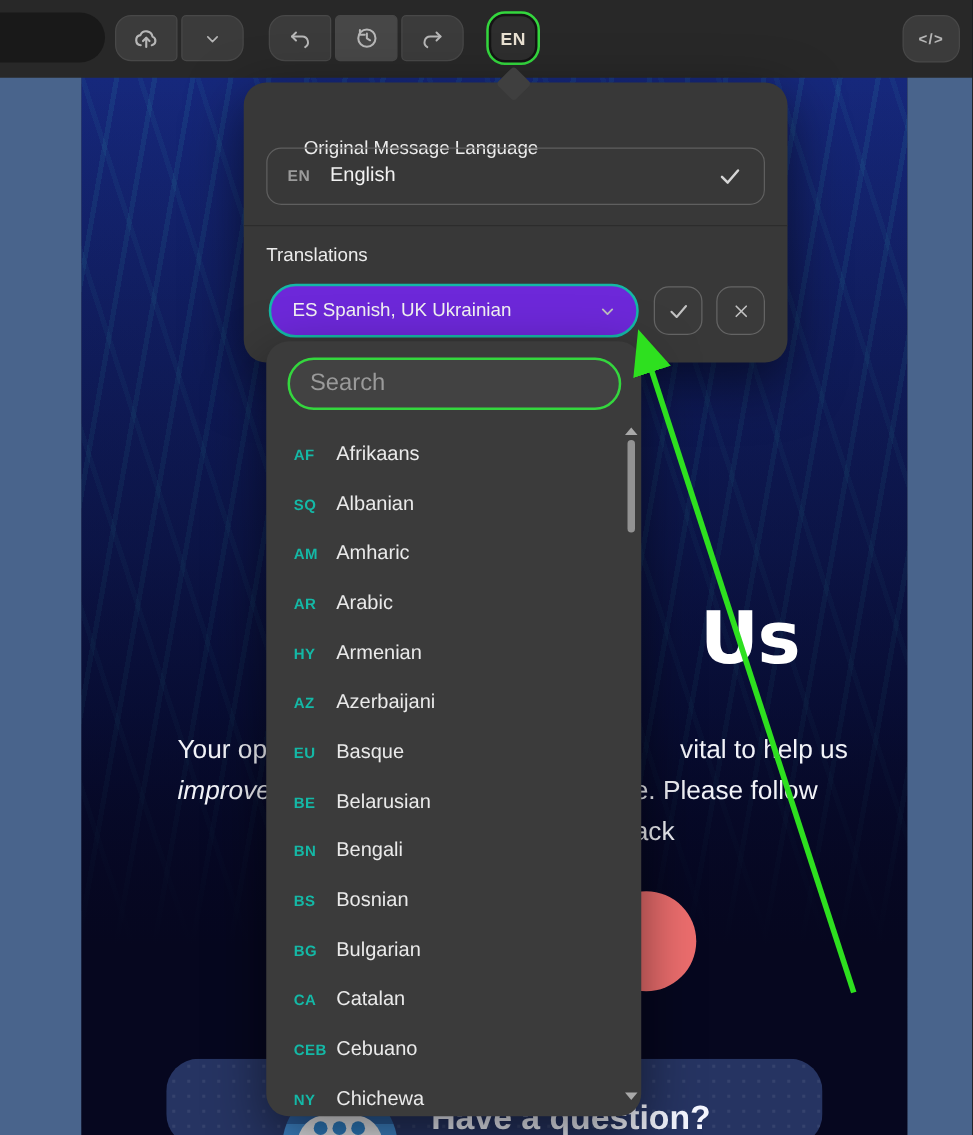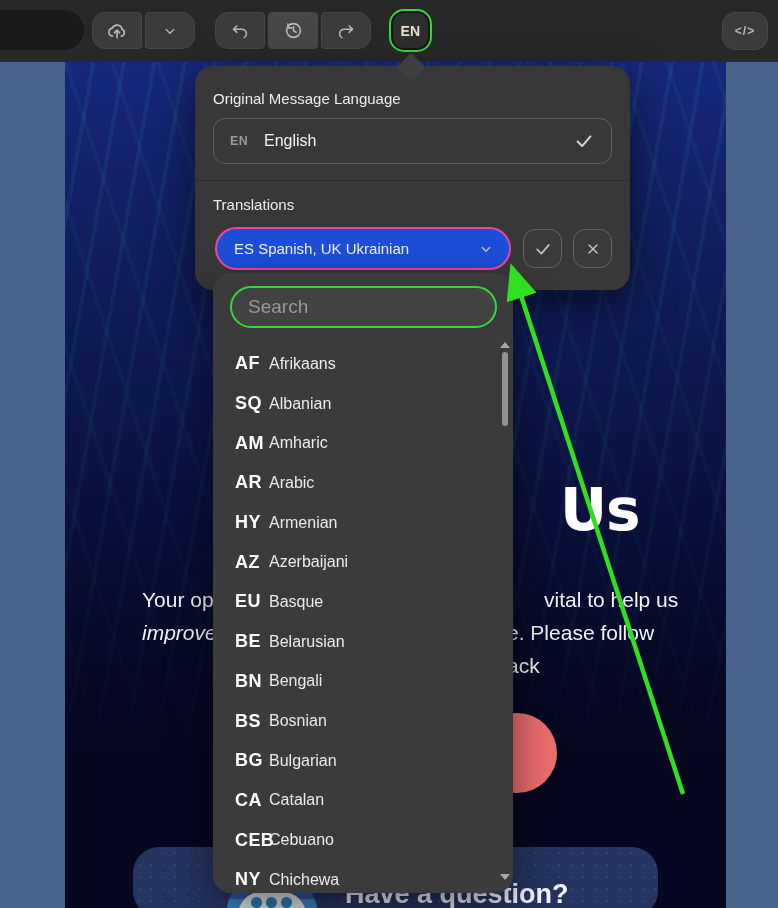--- a/index.html
+++ b/index.html
@@ -49,38 +49,38 @@
          box-shadow:0 14px 44px rgba(0,0,0,.55);z-index:6;}
   .popup-caret{position:absolute;left:206px;top:-9px;width:20px;height:20px;background:#3f3f3f;
                transform:rotate(45deg);border-radius:3px;}
   .pp-label{position:absolute;left:18px;color:#ececec;font-size:15px;font-weight:500;}
   .orig-row{position:absolute;left:18px;top:52px;width:399px;height:46px;border:1px solid #5f5f5f;
             border-radius:12px;display:flex;align-items:center;padding:0 16px;}
   .code-sm{color:#9b9b9b;font-size:12.5px;font-weight:600;letter-spacing:.4px;width:34px;}
   .name-md{color:#f2f2f2;font-size:16px;font-weight:500;}
   .row-check{margin-left:auto;}
   .pp-divider{position:absolute;left:0;top:114px;width:435px;height:1px;background:#2c2c2c;}
-  .trans-select{position:absolute;left:20px;top:161px;width:296px;height:43px;border-radius:22px;background:#1d4ed8;
-      border:2px solid #ec4899;display:flex;align-items:center;padding:0 14px 0 17px;cursor:pointer;}
+  .trans-select{position:absolute;left:20px;top:161px;width:296px;height:43px;border-radius:22px;background:#6d28d9;
+      border:2px solid #14b8a6;display:flex;align-items:center;padding:0 14px 0 17px;cursor:pointer;}
   .trans-select .name-md{font-size:15px;white-space:nowrap;}
   .sel-chev{margin-left:auto;}
   .sq-btn{position:absolute;top:163px;width:39px;height:39px;border-radius:12px;border:1.5px solid #646464;
           background:#3a3a3a;display:flex;align-items:center;justify-content:center;}
   .sq-btn svg{stroke:#c2c2c2;fill:none;stroke-width:2;stroke-linecap:round;stroke-linejoin:round;}
 
   
   .panel{position:absolute;left:213px;top:273px;width:300px;height:620px;background:#3b3b3b;border-radius:18px;
          box-shadow:0 16px 44px rgba(0,0,0,.5);z-index:7;overflow:hidden;}
   .search-wrap{position:absolute;left:17px;top:13px;width:267px;height:42px;}
   .search-input{width:100%;height:100%;border-radius:21px;border:2px solid #34d73e;background:#424242;
       color:#eab308;font-size:19px;padding:0 16px;outline:none;}
   .search-input::placeholder{color:#9a9a9a;}
   .list{position:absolute;left:0;top:71px;width:100%;}
   .lang-row{height:39.7px;display:flex;align-items:center;padding-left:22px;cursor:pointer;}
-  .lang-code{width:34px;color:#ffffff;font-size:18px;font-weight:600;letter-spacing:.4px;flex:none;}
+  .lang-code{width:34px;color:#14b8a6;font-size:12px;font-weight:600;letter-spacing:.4px;flex:none;}
   .lang-name{color:#eaeaea;font-size:16px;font-weight:500;}
   .sb-thumb{position:absolute;left:289px;top:79px;width:6px;height:74px;border-radius:3px;background:#929292;}
   .sb-up,.sb-down{position:absolute;left:287px;width:0;height:0;border-left:5px solid transparent;
                   border-right:5px solid transparent;}
   .sb-up{top:69px;border-bottom:6px solid #a9a9a9;}
   .sb-down{top:601px;border-top:6px solid #a9a9a9;}
 
   .arrow-svg{position:absolute;left:0;top:0;z-index:9;pointer-events:none;}
 </style>
 </head>
@@ -150,21 +150,21 @@
     </div>
 
     <div class="tb-btn r-a code-btn">
       <span>&lt;/&gt;</span>
     </div>
   </div>
 
   <div class="popup">
     <div class="popup-caret"></div>
 
-    <div class="pp-label" style="top:24px;">Original Message Language</div>
+    <div class="pp-label" style="top:44px;margin-left:30px;">Original Message Language</div>
     <div class="orig-row">
       <span class="code-sm">EN</span>
       <span class="name-md">English</span>
       <svg class="row-check" width="22" height="22" viewBox="0 0 24 24" style="stroke:#d6d6d6;fill:none;stroke-width:2.2;stroke-linecap:round;stroke-linejoin:round;">
         <polyline points="5 12.5 10 17.5 19 7"></polyline>
       </svg>
     </div>
 
     <div class="pp-divider"></div>
 

